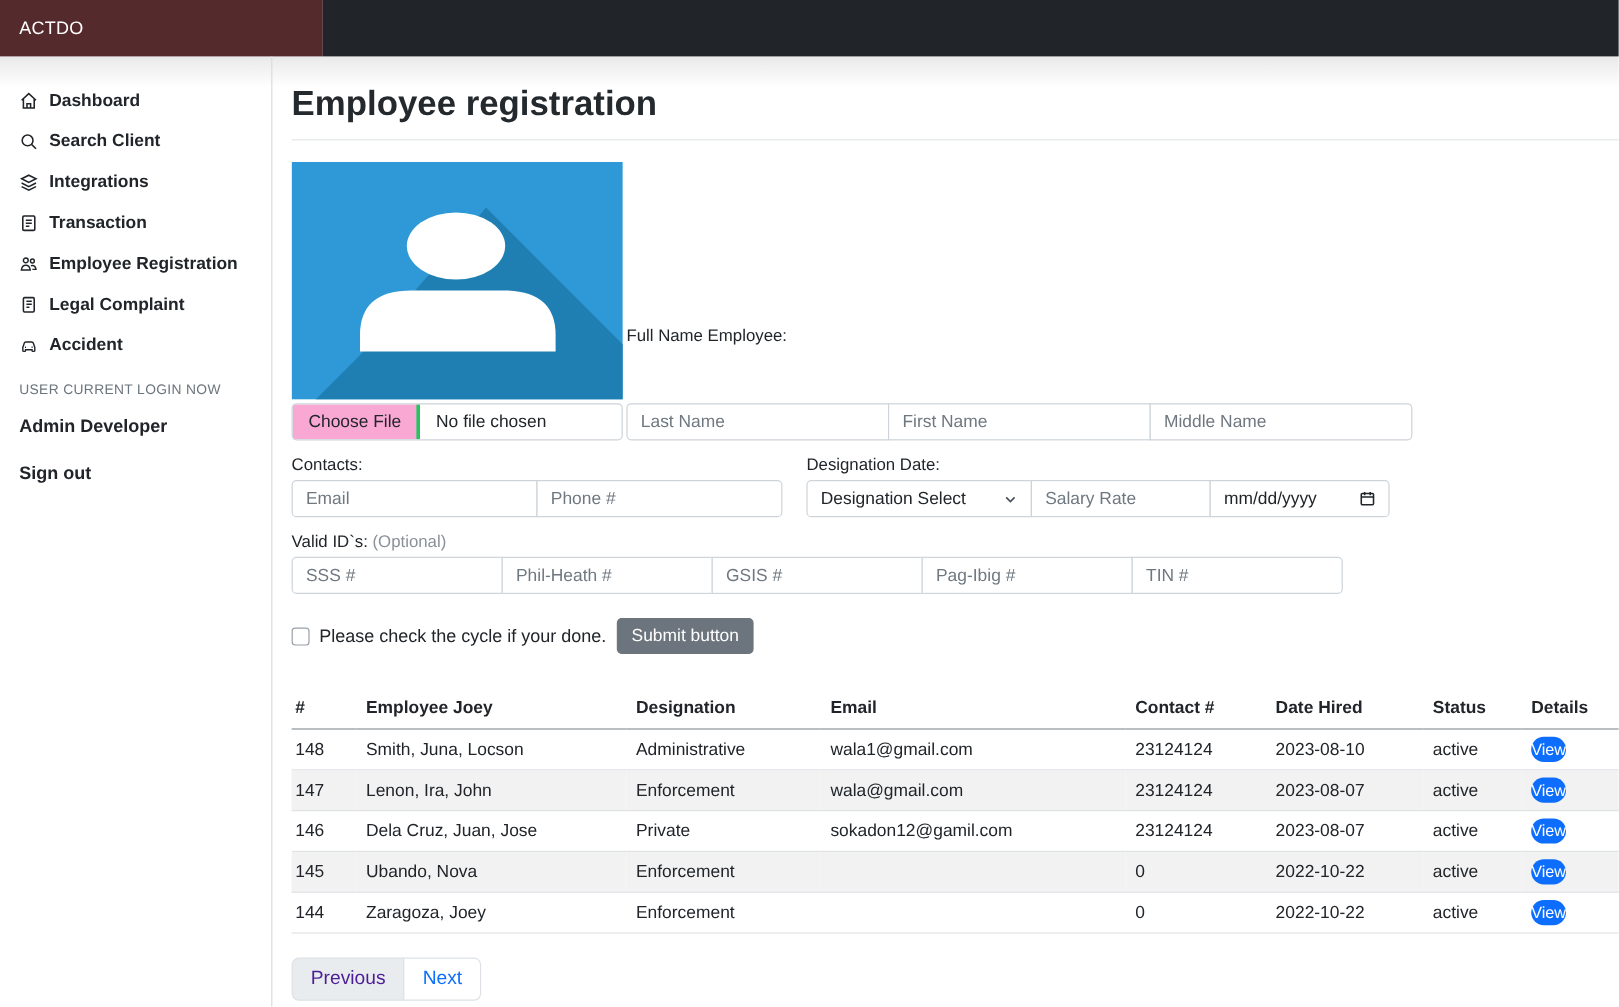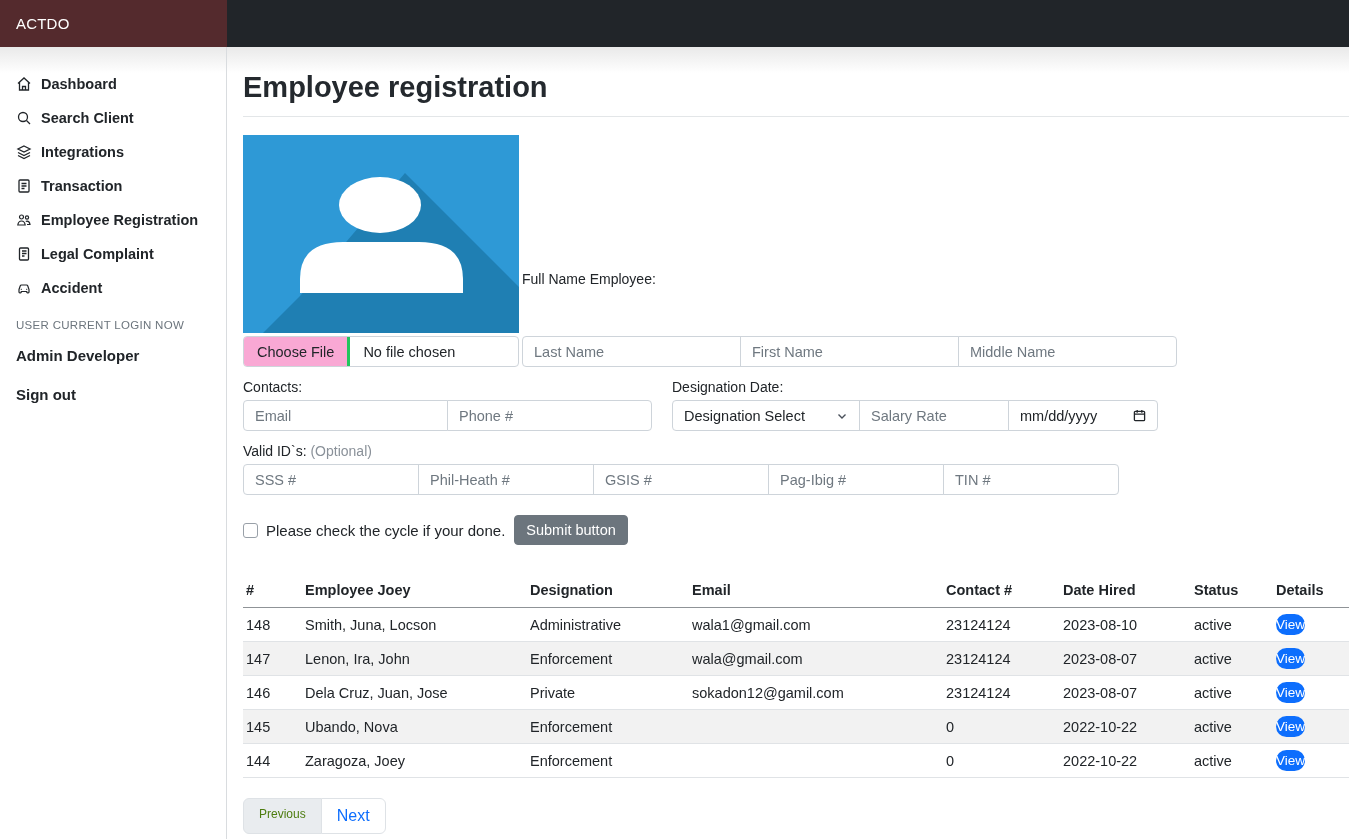--- a/index.html
+++ b/index.html
@@ -5,21 +5,21 @@
   * { box-sizing: border-box; }
   html,body { margin:0; padding:0; }
   body {
     width:1349px; height:839px; overflow:hidden;
     font-family:"Liberation Sans", sans-serif;
     color:#212529; background:#fff; font-size:14px;
   }
   
   .topbar { display:flex; height:47px; }
   .brand {
-    width:227px; background:#542a2d; color:#fff;
+    width:269px; background:#542a2d; color:#fff;
     display:flex; align-items:center; padding:0 16px;
     font-size:15px; letter-spacing:.2px;
   }
   .topbar-rest { flex:1; background:#212529; }
   
   .body-row { display:flex; height:792px; background:linear-gradient(#e9e9e9, #ffffff 26px); }
   .sidebar { width:227px; flex-shrink:0; border-right:1px solid #d9dcdf; padding-top:20px; }
   .nav-item {
     display:flex; align-items:center; gap:9px;
     padding:9px 16px; font-size:14.5px; font-weight:600; color:#212529; cursor:pointer;
@@ -83,22 +83,22 @@
   tbody tr:nth-child(even) { background:#f2f2f2; }
   .col-id{width:54px;} .col-name{width:225px;} .col-desig{width:162px;} .col-email{width:254px;}
   .col-contact{width:117px;} .col-date{width:131px;} .col-status{width:82px;} .col-details{width:81px;}
   .view-btn {
     background:#0d6efd; color:#fff; border:none; border-radius:50rem;
     padding:3px 0; font-size:13.5px; font-family:inherit; cursor:pointer;text-align:right;
   }
   
   .pagination { display:inline-flex; margin-top:20px; }
   .page-prev {
-    padding:8px 15px; font-size:12px; background:#e9ecef; border:1px solid #dee2e6;
-    color:#4d7c0f; border-radius:6px 0 0 6px;
+    padding:8px 15px; font-size:16px; background:#e9ecef; border:1px solid #dee2e6;
+    color:#4c1d95; border-radius:6px 0 0 6px;
   }
   .page-next {
     padding:8px 15px; font-size:16px; background:#fff; border:1px solid #dee2e6; margin-left:-1px;
     color:#0d6efd; border-radius:0 6px 6px 0; cursor:pointer;
   }
   .icon { color:#212529; }
 </style>
 </head>
 <body>
 

